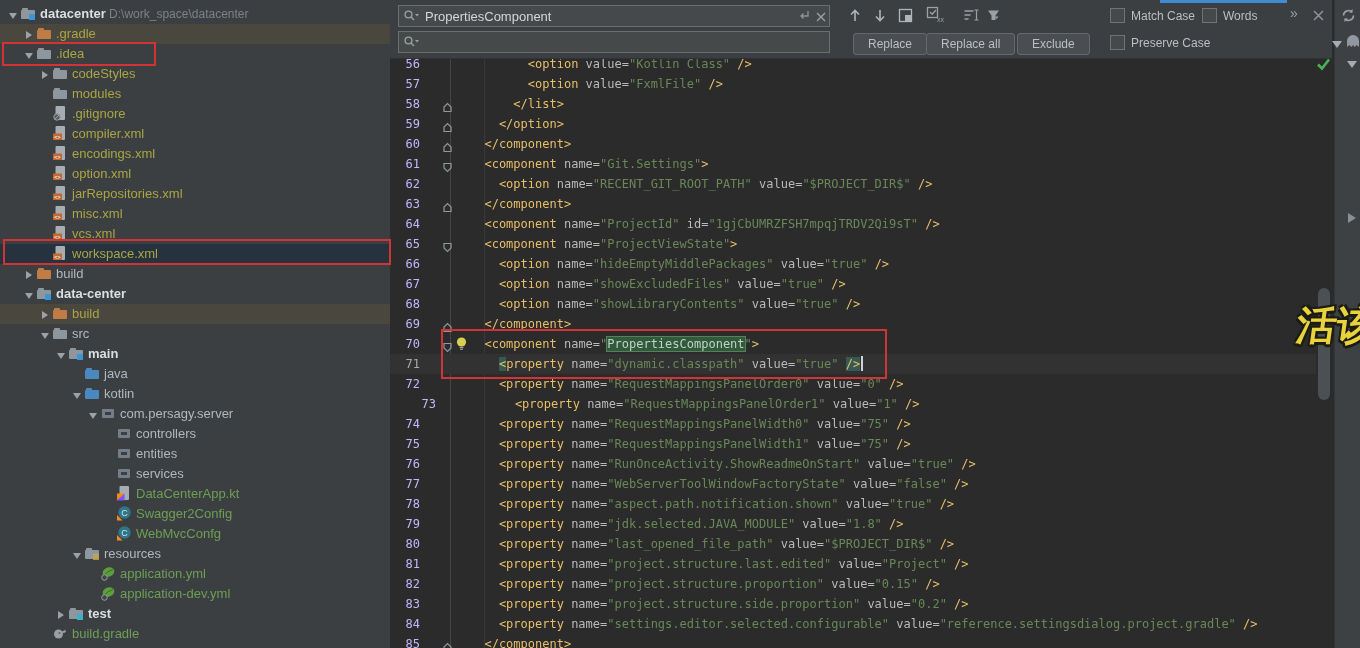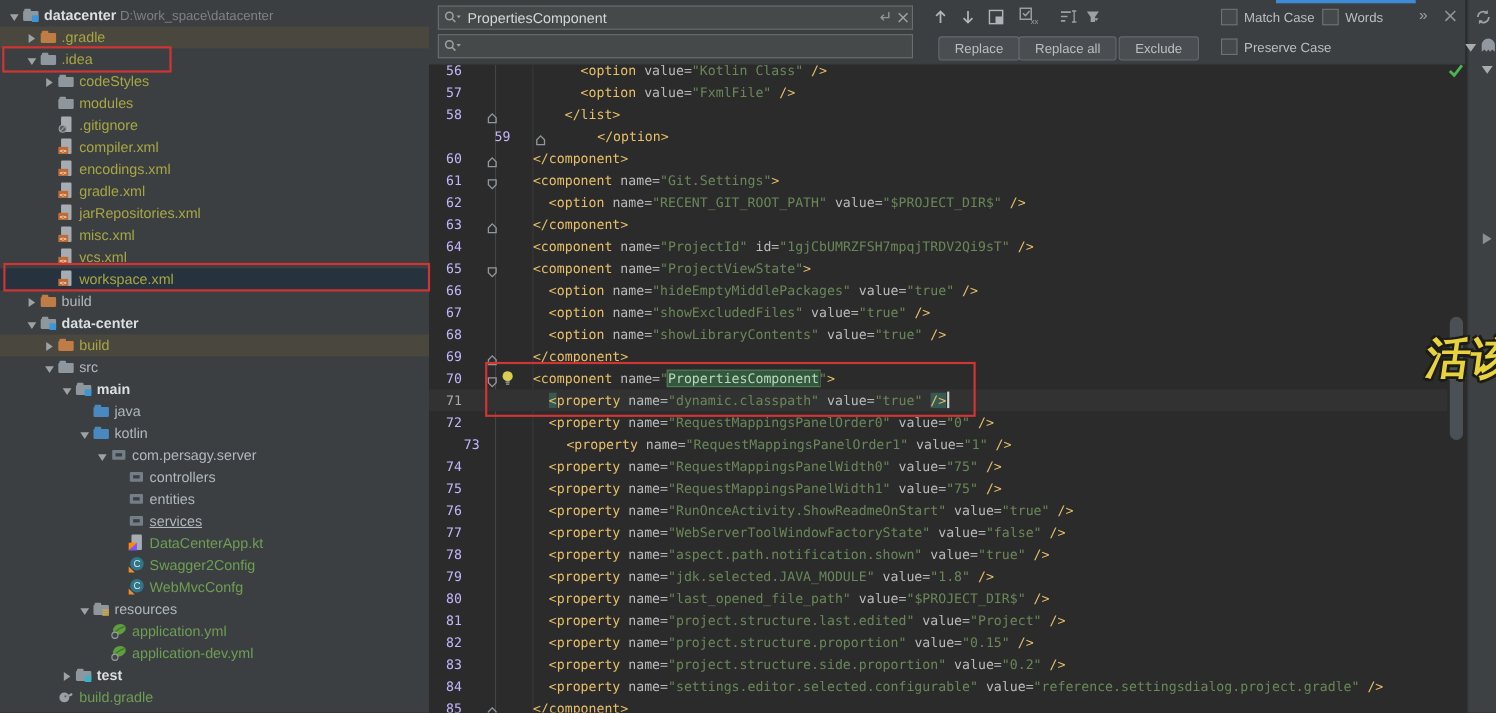--- a/index.html
+++ b/index.html
@@ -106,21 +106,21 @@
         </svg></span><span class="lbl-olive">compiler.xml</span></div>
     <div class="trow" style="top: 144px; position: absolute; left: 0px; width: 390px;"><span style="display: inline-block; width: 38px;"></span><span class="arr"></span><span class="ticon"><svg width="16" height="16" viewBox="0 0 16 16">
           <rect x="3.5" y="1" width="9.5" height="14" rx="1" fill="#A6ACB2"></rect>
           <rect x="1" y="8.5" width="9" height="6.5" fill="#BF6A33"></rect>
           <text x="2" y="13.8" font-size="5.5" fill="#FFF" font-family="DejaVu Sans Mono,monospace">&lt;&gt;</text>
         </svg></span><span class="lbl-olive">encodings.xml</span></div>
     <div class="trow" style="top: 164px; position: absolute; left: 0px; width: 390px;"><span style="display: inline-block; width: 38px;"></span><span class="arr"></span><span class="ticon"><svg width="16" height="16" viewBox="0 0 16 16">
           <rect x="3.5" y="1" width="9.5" height="14" rx="1" fill="#A6ACB2"></rect>
           <rect x="1" y="8.5" width="9" height="6.5" fill="#BF6A33"></rect>
           <text x="2" y="13.8" font-size="5.5" fill="#FFF" font-family="DejaVu Sans Mono,monospace">&lt;&gt;</text>
-        </svg></span><span class="lbl-olive">gradle.xml</span></div>
+        </svg></span><span class="lbl-olive">option.xml</span></div>
     <div class="trow" style="top: 184px; position: absolute; left: 0px; width: 390px;"><span style="display: inline-block; width: 38px;"></span><span class="arr"></span><span class="ticon"><svg width="16" height="16" viewBox="0 0 16 16">
           <rect x="3.5" y="1" width="9.5" height="14" rx="1" fill="#A6ACB2"></rect>
           <rect x="1" y="8.5" width="9" height="6.5" fill="#BF6A33"></rect>
           <text x="2" y="13.8" font-size="5.5" fill="#FFF" font-family="DejaVu Sans Mono,monospace">&lt;&gt;</text>
         </svg></span><span class="lbl-olive">jarRepositories.xml</span></div>
     <div class="trow" style="top: 204px; position: absolute; left: 0px; width: 390px;"><span style="display: inline-block; width: 38px;"></span><span class="arr"></span><span class="ticon"><svg width="16" height="16" viewBox="0 0 16 16">
           <rect x="3.5" y="1" width="9.5" height="14" rx="1" fill="#A6ACB2"></rect>
           <rect x="1" y="8.5" width="9" height="6.5" fill="#BF6A33"></rect>
           <text x="2" y="13.8" font-size="5.5" fill="#FFF" font-family="DejaVu Sans Mono,monospace">&lt;&gt;</text>
         </svg></span><span class="lbl-olive">misc.xml</span></div>
@@ -169,21 +169,21 @@
           <rect x="5" y="7" width="6" height="3" fill="#3C3F41"></rect>
         </svg></span><span class="lbl-plain">com.persagy.server</span></div>
     <div class="trow" style="top: 424px; position: absolute; left: 0px; width: 390px;"><span style="display: inline-block; width: 102px;"></span><span class="arr"></span><span class="ticon"><svg width="16" height="16" viewBox="0 0 16 16">
           <rect x="2" y="4" width="12" height="9" rx="1" fill="#747E88"></rect>
           <rect x="5" y="7" width="6" height="3" fill="#3C3F41"></rect>
         </svg></span><span class="lbl-plain">controllers</span></div>
     <div class="trow" style="top: 444px; position: absolute; left: 0px; width: 390px;"><span style="display: inline-block; width: 102px;"></span><span class="arr"></span><span class="ticon"><svg width="16" height="16" viewBox="0 0 16 16">
           <rect x="2" y="4" width="12" height="9" rx="1" fill="#747E88"></rect>
           <rect x="5" y="7" width="6" height="3" fill="#3C3F41"></rect>
         </svg></span><span class="lbl-plain">entities</span></div>
-    <div class="trow" style="top: 464px; position: absolute; left: 0px; width: 445px; text-decoration: underline;"><span style="display: inline-block; width: 102px;"></span><span class="arr"></span><span class="ticon"><svg width="16" height="16" viewBox="0 0 16 16">
+    <div class="trow" style="top: 464px; position: absolute; left: 0px; width: 445px;"><span style="display: inline-block; width: 102px;"></span><span class="arr"></span><span class="ticon"><svg width="16" height="16" viewBox="0 0 16 16">
           <rect x="2" y="4" width="12" height="9" rx="1" fill="#747E88"></rect>
           <rect x="5" y="7" width="6" height="3" fill="#3C3F41"></rect>
         </svg></span><span class="lbl-plain">services</span></div>
     <div class="trow" style="top: 484px; position: absolute; left: 0px; width: 386px;"><span style="display: inline-block; width: 102px;"></span><span class="arr"></span><span class="ticon"><svg width="16" height="16" viewBox="0 0 16 16">
           <rect x="3.5" y="1" width="9.5" height="14" rx="1" fill="#A6ACB2"></rect>
           <polygon points="1,8.5 8.5,8.5 1,15.5" fill="#FF8900"></polygon>
           <polygon points="1,15.5 8.5,8.5 8.5,15.5" fill="#7F52FF"></polygon>
         </svg></span><span class="lbl-green">DataCenterApp.kt</span></div>
     <div class="trow" style="top: 504px; position: absolute; left: 0px; width: 390px;"><span style="display: inline-block; width: 102px;"></span><span class="arr"></span><span class="ticon"><svg width="16" height="16" viewBox="0 0 16 16">
           <circle cx="8.5" cy="7.5" r="6.2" fill="#317589"></circle>
@@ -230,21 +230,21 @@
 
 <div id="editor">
   <div id="fold-line"></div>
   <div id="indent-guide"></div>
   <div id="elines">
       <div class="eline" style="top: 54px;"><span class="lnum">56</span><span class="code"><span class="tk-t">        &lt;option</span><span class="tk-a"> value=</span><span class="tk-s">"Kotlin Class"</span><span class="tk-t"> /&gt;</span></span></div>
       <div class="eline" style="top: 74px;"><span class="lnum">57</span><span class="code"><span class="tk-t">        &lt;option</span><span class="tk-a"> value=</span><span class="tk-s">"FxmlFile"</span><span class="tk-t"> /&gt;</span></span></div>
       <div class="eline" style="top: 94px;"><span class="lnum">58</span><span class="fold"><svg width="11" height="11" viewBox="0 0 11 11">
             <path d="M2 9.5 L2 5 L5.5 1.5 L9 5 L9 9.5 Z" fill="none" stroke="#91999E" stroke-width="1.2"></path>
           </svg></span><span class="code"><span class="tk-t">      &lt;/list&gt;</span></span></div>
-      <div class="eline" style="top: 114px; margin-left: 44px;"><span class="lnum">59</span><span class="fold"><svg width="11" height="11" viewBox="0 0 11 11">
+      <div class="eline" style="top: 114px;"><span class="lnum">59</span><span class="fold"><svg width="11" height="11" viewBox="0 0 11 11">
             <path d="M2 9.5 L2 5 L5.5 1.5 L9 5 L9 9.5 Z" fill="none" stroke="#91999E" stroke-width="1.2"></path>
           </svg></span><span class="code"><span class="tk-t">    &lt;/option&gt;</span></span></div>
       <div class="eline" style="top: 134px;"><span class="lnum">60</span><span class="fold"><svg width="11" height="11" viewBox="0 0 11 11">
             <path d="M2 9.5 L2 5 L5.5 1.5 L9 5 L9 9.5 Z" fill="none" stroke="#91999E" stroke-width="1.2"></path>
           </svg></span><span class="code"><span class="tk-t">  &lt;/component&gt;</span></span></div>
       <div class="eline" style="top: 154px;"><span class="lnum">61</span><span class="fold"><svg width="11" height="11" viewBox="0 0 11 11">
             <path d="M2 1.5 L2 6 L5.5 9.5 L9 6 L9 1.5 Z" fill="none" stroke="#91999E" stroke-width="1.2"></path>
           </svg></span><span class="code"><span class="tk-t">  &lt;component</span><span class="tk-a"> name=</span><span class="tk-s">"Git.Settings"</span><span class="tk-t">&gt;</span></span></div>
       <div class="eline" style="top: 174px;"><span class="lnum">62</span><span class="code"><span class="tk-t">    &lt;option</span><span class="tk-a"> name=</span><span class="tk-s">"RECENT_GIT_ROOT_PATH"</span><span class="tk-a"> value=</span><span class="tk-s">"$PROJECT_DIR$"</span><span class="tk-t"> /&gt;</span></span></div>
       <div class="eline" style="top: 194px;"><span class="lnum">63</span><span class="fold"><svg width="11" height="11" viewBox="0 0 11 11">

